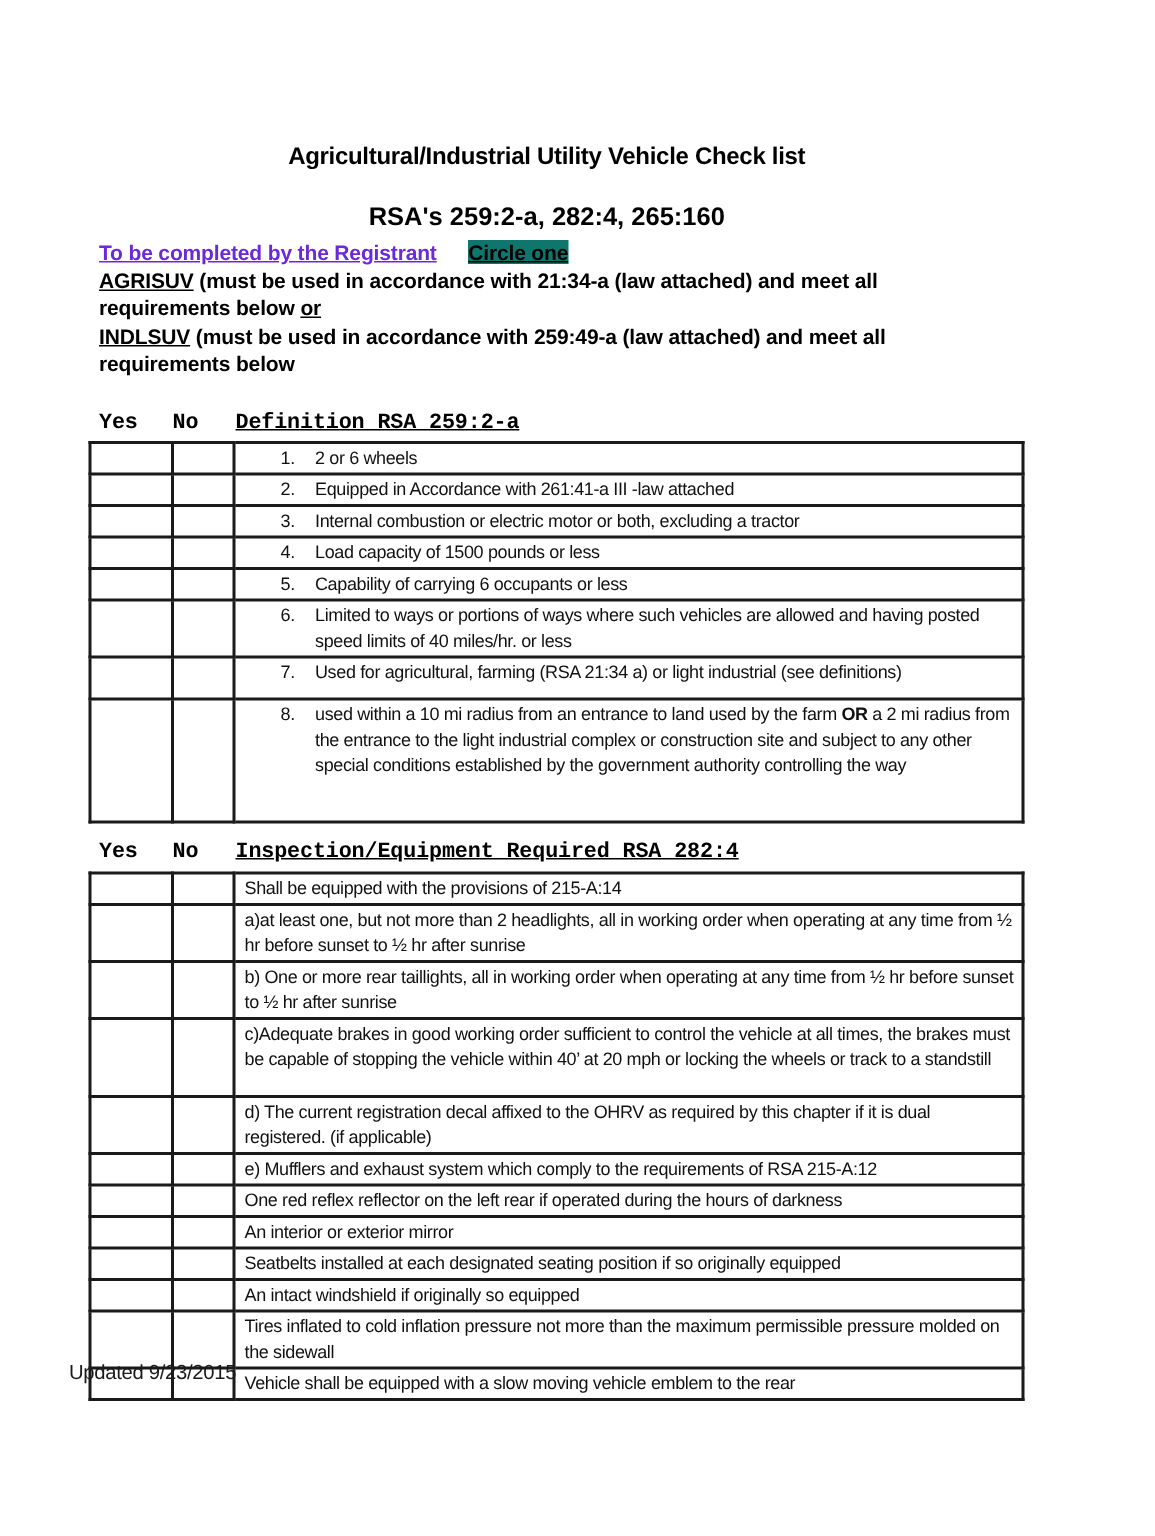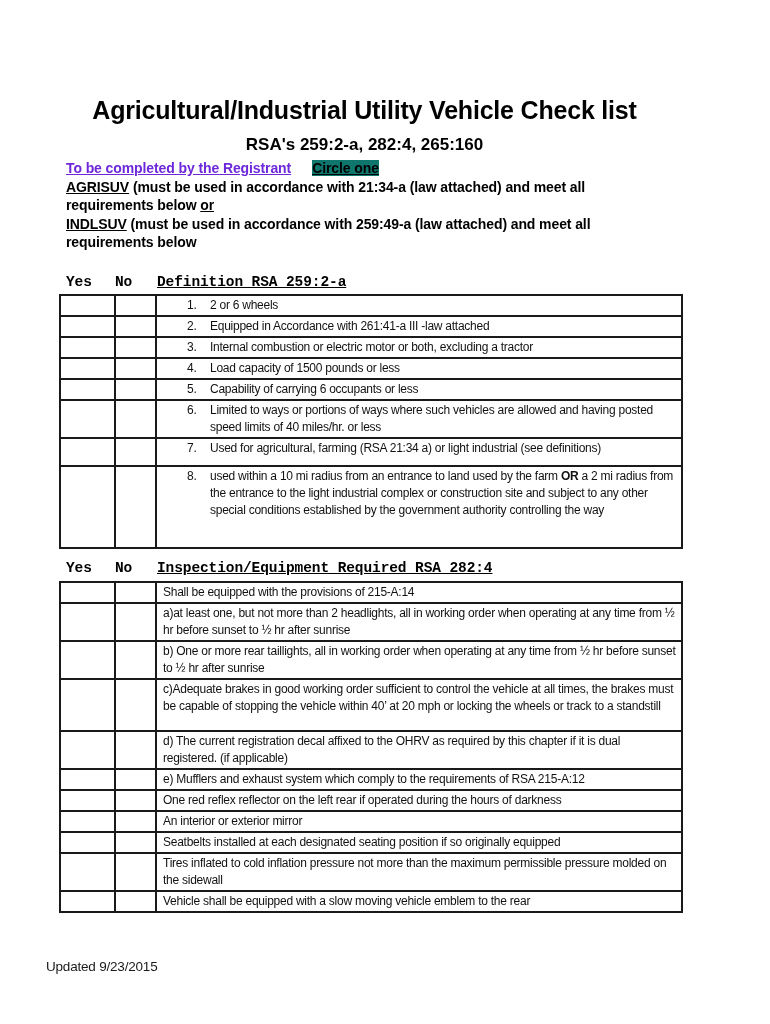--- a/index.html
+++ b/index.html
@@ -6,21 +6,21 @@
   body {
     width:770px; height:1024px; background:#ffffff; position:relative;
     font-family:"Liberation Sans", sans-serif; color:#000;
     -webkit-font-smoothing:antialiased;
   }
   .abs { position:absolute; }
 
   
   .doc-title {
     top:96px; left:46px; width:637px; text-align:center;
-    font-size:25px; font-weight:bold; letter-spacing:-0.2px;
+    font-size:16px; font-weight:bold; letter-spacing:-0.2px;
   }
   .doc-subtitle {
     top:135px; left:46px; width:637px; text-align:center;
     font-size:17px; font-weight:bold;
   }
 
   
   .intro {
     top:159px; left:66px; width:612px;
     font-size:14px; font-weight:bold; line-height:18.6px; letter-spacing:-0.1px;
@@ -64,21 +64,21 @@
   .rh3  td { height:48px; }
   .rh4  td { height:78px; }
 
   
   .li { display:flex; padding-left:24px; }
   .li .num { width:23px; flex-shrink:0; }
   .li .txt { flex:1; }
   .b { font-weight:bold; }
 
   .footer-note {
-    top:959px; left:46px; font-size:13.5px; letter-spacing:-0.2px; color:#1a1a1a;
+    top:907px; left:46px; font-size:13.5px; letter-spacing:-0.2px; color:#1a1a1a;
   }
 </style>
 </head>
 <body>
 
 <div>
 
   <div class="abs doc-title">Agricultural/Industrial Utility Vehicle Check list</div>
   <div class="abs doc-subtitle">RSA's 259:2-a, 282:4, 265:160</div>
 
@@ -247,20 +247,25 @@
     <tr class="rh1">
       <td></td>
       <td></td>
       <td>An interior or exterior mirror</td>
     </tr>
     <tr class="rh1">
       <td></td>
       <td></td>
       <td>Seatbelts installed at each designated seating position if so originally equipped</td>
     </tr>
+    <tr class="rh1">
+      <td></td>
+      <td></td>
+      <td>An intact windshield if originally so equipped</td>
+    </tr>
     <tr class="rh2">
       <td></td>
       <td></td>
       <td>Tires inflated to cold inflation pressure not more than the maximum permissible pressure molded on the sidewall</td>
     </tr>
     <tr class="rh1">
       <td></td>
       <td></td>
       <td>Vehicle shall be equipped with a slow moving vehicle emblem to the rear</td>
     </tr>

